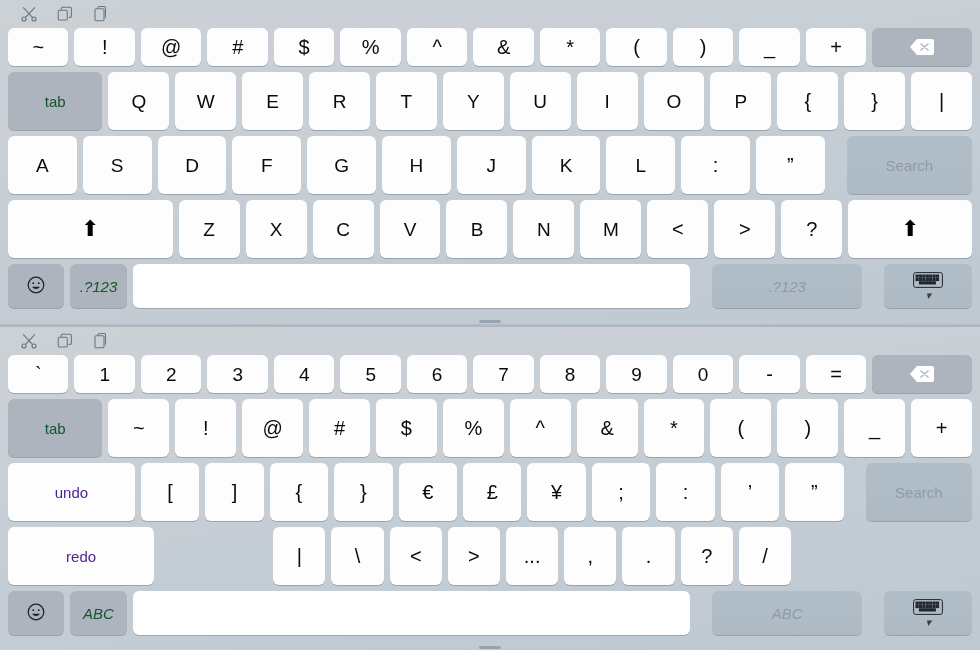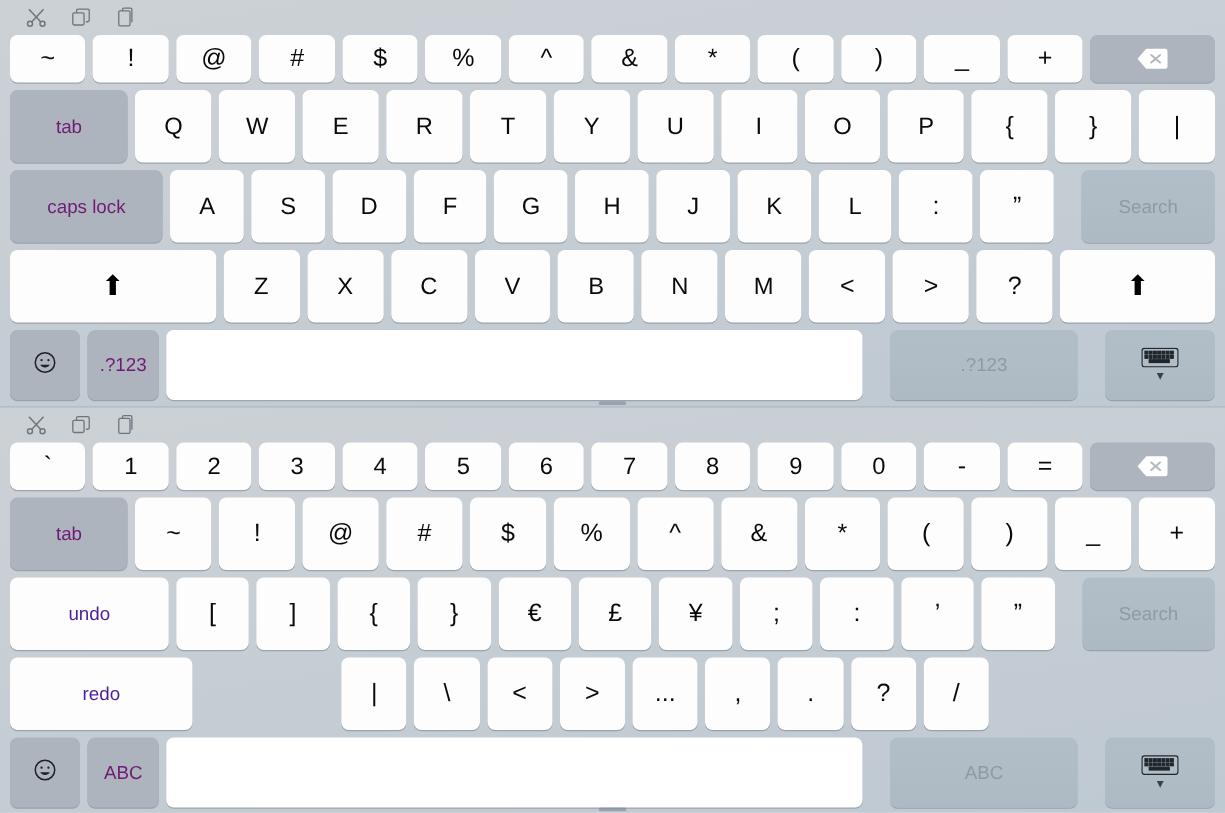--- a/index.html
+++ b/index.html
@@ -41,42 +41,42 @@
     display: flex;
     align-items: stretch;
     gap: 6px;
     padding: 0 4px;
     margin-bottom: 6px;
   }
   .row.r1 { height: 38px; }
   .row.r2 { height: 58px; }
   .row.r3 { height: 58px; }
   .row.r4 { height: 58px; }
-  .row.r5 { height: 56px; }
+  .row.r5 { height: 44px; font-style: italic; }
 
   .key {
     flex: 1 1 0;
     border-radius: 6px;
     background: #fdfdfd;
     box-shadow: 0 1px 0 rgba(120,130,140,0.55);
     display: flex;
     align-items: center;
     justify-content: center;
     font-size: 19px;
     color: #0a0a0a;
     font-weight: 400;
     line-height: 1;
     user-select: none;
   }
   .key.small { font-size: 15px; color: #4c1d95; }
   .key.sym { font-size: 20px; }
   .key.gray {
     background: #adb4bd;
     box-shadow: 0 1px 0 rgba(110,120,130,0.5);
-    color: #701a75;
+    color: #14532d;
   }
   .key.bluegray {
     background: linear-gradient(180deg, #b2bec7 0%, #adbac4 100%);
     box-shadow: 0 1px 0 rgba(110,120,130,0.5);
     color: #8e9aa5;
     margin-left: 16px;
   }
   .key.blank { background: transparent; box-shadow: none; }
 
   
@@ -188,21 +188,20 @@
       <div class="key">U</div>
       <div class="key">I</div>
       <div class="key">O</div>
       <div class="key">P</div>
       <div class="key sym">{</div>
       <div class="key sym">}</div>
       <div class="key sym">|</div>
     </div>
 
     <div class="row r3">
-      <div class="key gray small f-caps">caps lock</div>
       <div class="key">A</div>
       <div class="key">S</div>
       <div class="key">D</div>
       <div class="key">F</div>
       <div class="key">G</div>
       <div class="key">H</div>
       <div class="key">J</div>
       <div class="key">K</div>
       <div class="key">L</div>
       <div class="key sym">:</div>

